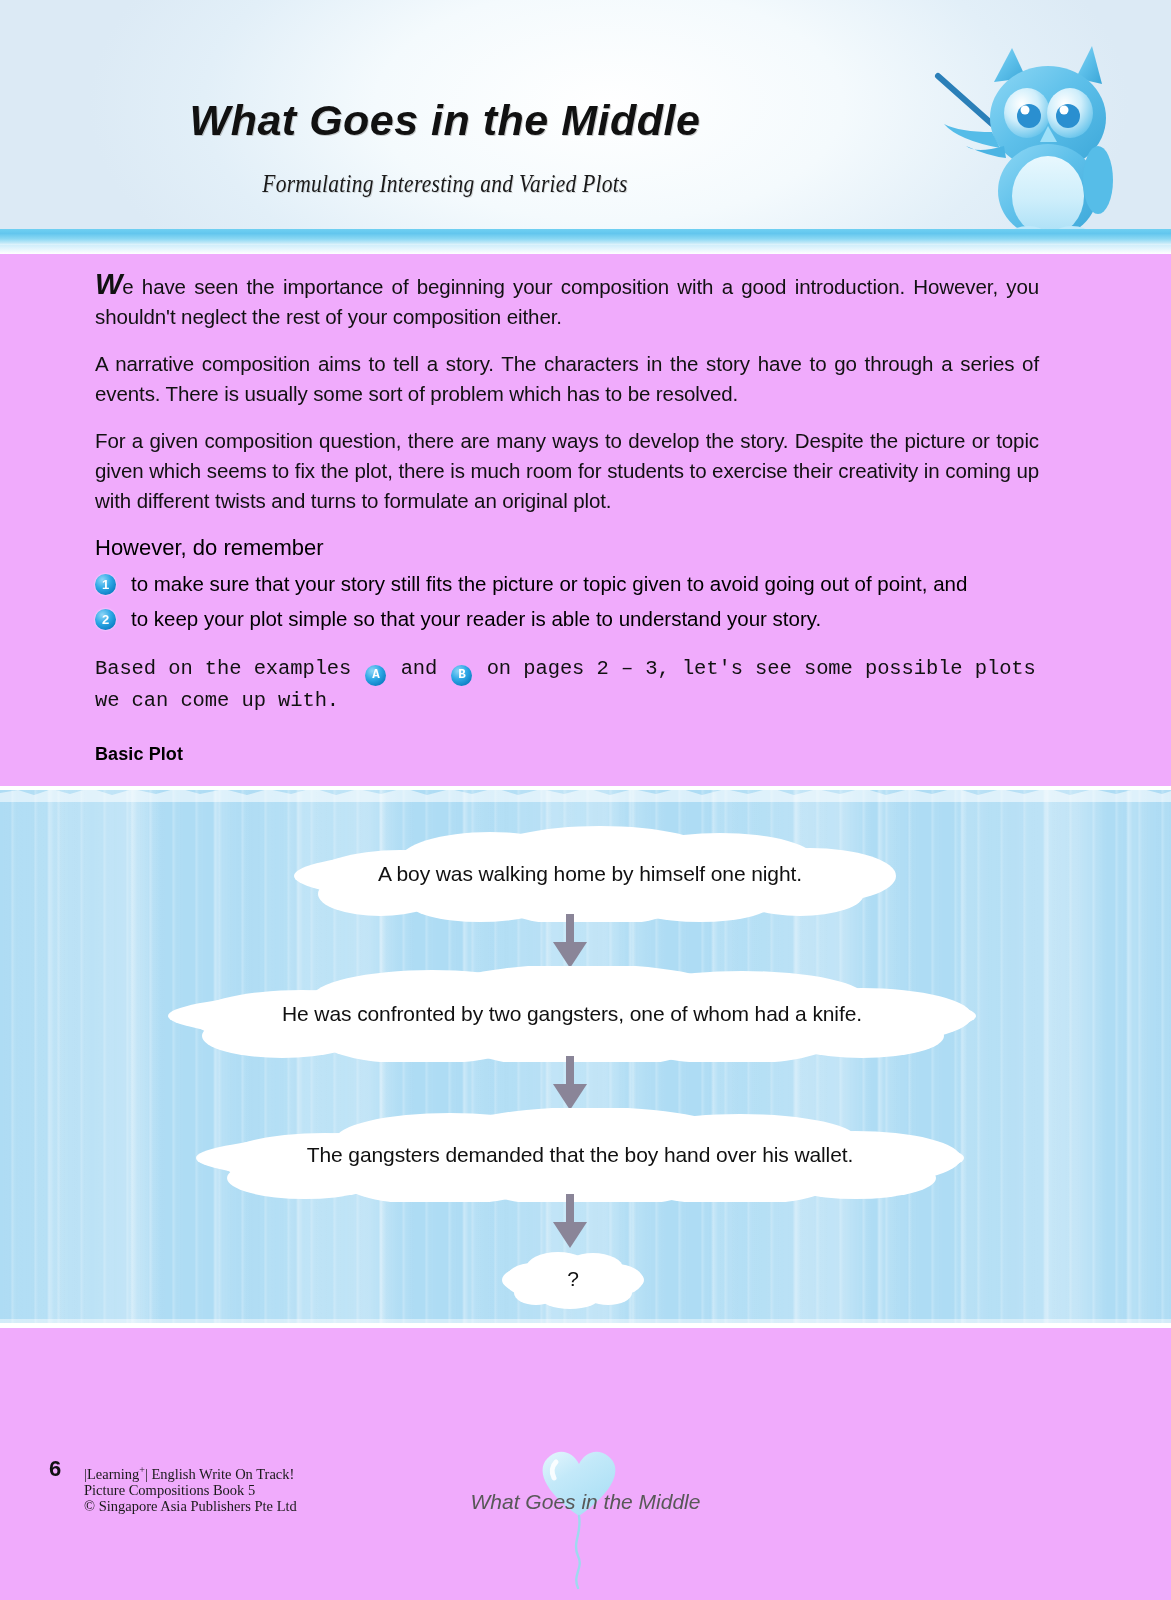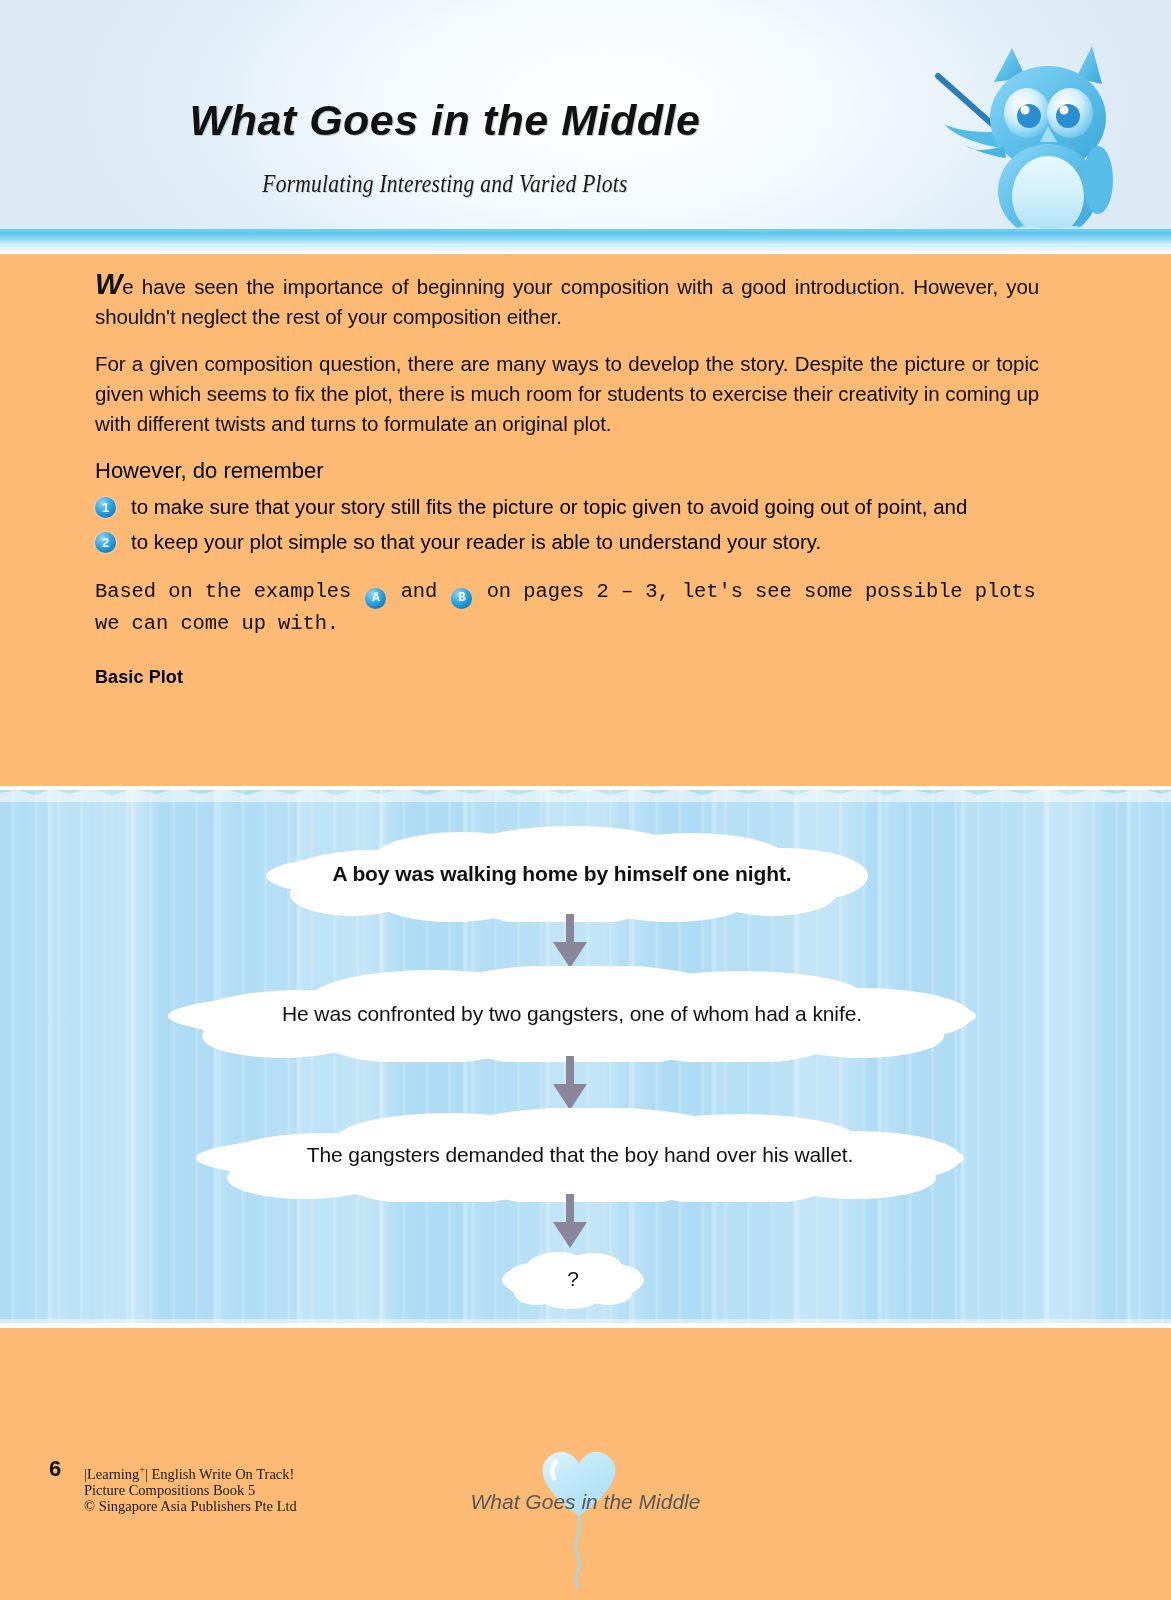--- a/index.html
+++ b/index.html
@@ -13,21 +13,21 @@
     position: relative;
     overflow: hidden;
     font-family: "Liberation Sans", sans-serif;
     color: #000;
   }
 
   
   .page {
     position: absolute;
     inset: 0;
-    background: #fdba74;
+    background: #f0abfc;
   }
 
   
   .header {
     position: absolute;
     left: 0; top: 0;
     width: 1171px;
     height: 232px;
     background:
       radial-gradient(ellipse 520px 260px at 52% 45%, #ffffff 0%, #f4fafd 45%, #e2eff8 78%, #dceaf5 100%),
@@ -336,20 +336,21 @@
     </div>
 
     <div class="header-band"></div>
     <div class="header-band-soft"></div>
   </div>
 
   <div class="content">
 
     <p class="para"><span class="dropcap">W</span><span>e have seen the importance of beginning your composition with a good introduction. However, you shouldn't neglect the rest of your composition either.</span></p>
 
+    <p class="para">A narrative composition aims to tell a story. The characters in the story have to go through a series of events. There is usually some sort of problem which has to be resolved.</p>
 
     <p class="para">For a given composition question, there are many ways to develop the story. Despite the picture or topic given which seems to fix the plot, there is much room for students to exercise their creativity in coming up with different twists and turns to formulate an original plot.</p>
 
     <p class="remember-lead">However, do remember</p>
 
     <ul class="bullet-list">
       <li class="bullet-item">
         <span class="num-badge">1</span>
         <span>to make sure that your story still fits the picture or topic given to avoid going out of point, and</span>
       </li>
@@ -365,21 +366,21 @@
   </div>
 
   <div class="flow-panel">
     <div class="flow-texture"></div>
 
     <svg class="flow-top-edge" viewBox="0 0 1171 16" preserveAspectRatio="none">
       <path d="M0,16 L0,7 L18,4 L34,9 L52,3 L70,8 L90,2 L112,9 L133,3 L156,8 L178,2 L200,8 L224,3 L247,9 L268,3 L291,8 L313,2 L336,9 L358,3 L381,8 L404,2 L427,9 L450,3 L472,8 L495,2 L518,9 L541,3 L564,8 L587,2 L610,9 L633,3 L656,8 L679,2 L702,9 L725,3 L748,8 L771,2 L794,9 L817,3 L840,8 L863,2 L886,9 L909,3 L932,8 L955,2 L978,9 L1001,3 L1024,8 L1047,2 L1070,9 L1093,3 L1116,8 L1139,2 L1162,8 L1171,5 L1171,16 Z" fill="#ffffff" opacity="0.55"></path>
       <path d="M0,0 L1171,0 L1171,4 L0,4 Z" fill="#ffffff"></path>
     </svg>
 
-    <div class="cloud" style="left:252px; top:40px; width:620px; height:96px;font-weight:bold;">
+    <div class="cloud" style="left:280px; top:40px; width:620px; height:96px;">
       <svg viewBox="0 0 620 96" preserveAspectRatio="none">
         <g fill="#ffffff">
           <ellipse cx="310" cy="50" rx="296" ry="33"></ellipse>
           <ellipse cx="120" cy="52" rx="88" ry="28"></ellipse>
           <ellipse cx="210" cy="34" rx="90" ry="28"></ellipse>
           <ellipse cx="320" cy="26" rx="110" ry="26"></ellipse>
           <ellipse cx="440" cy="34" rx="96" ry="27"></ellipse>
           <ellipse cx="530" cy="50" rx="86" ry="28"></ellipse>
           <ellipse cx="100" cy="68" rx="62" ry="22"></ellipse>
           <ellipse cx="200" cy="76" rx="72" ry="20"></ellipse>

